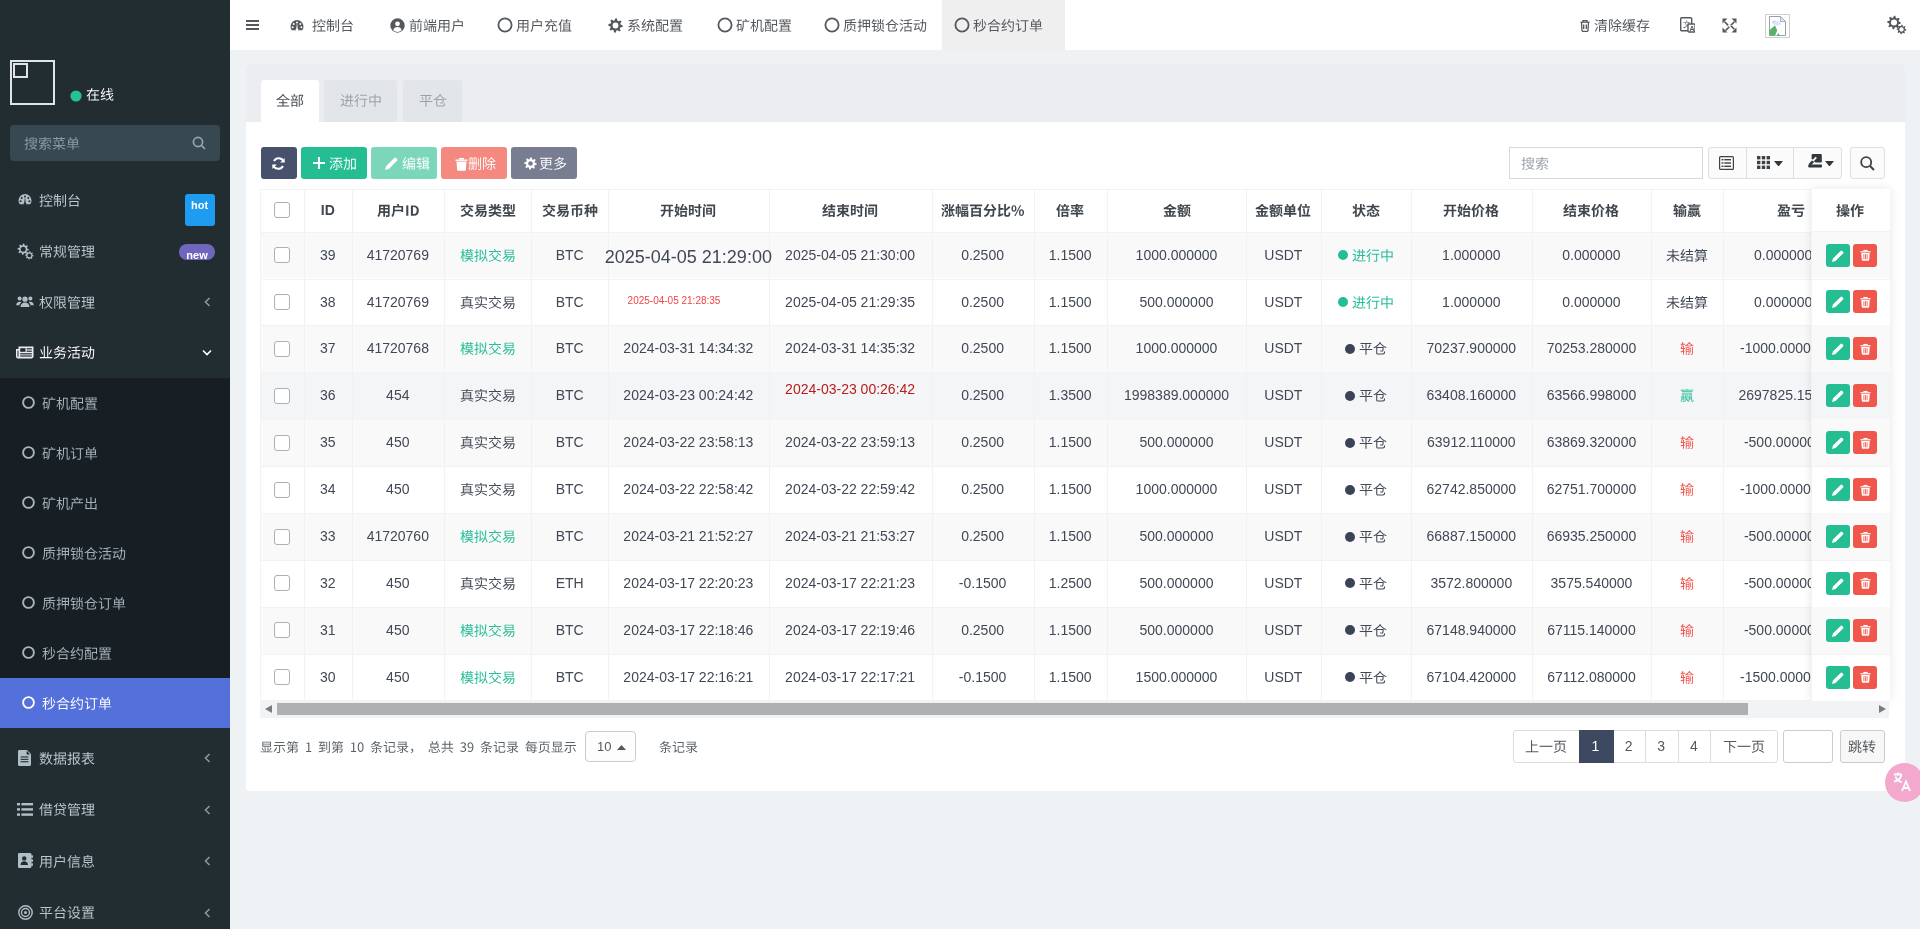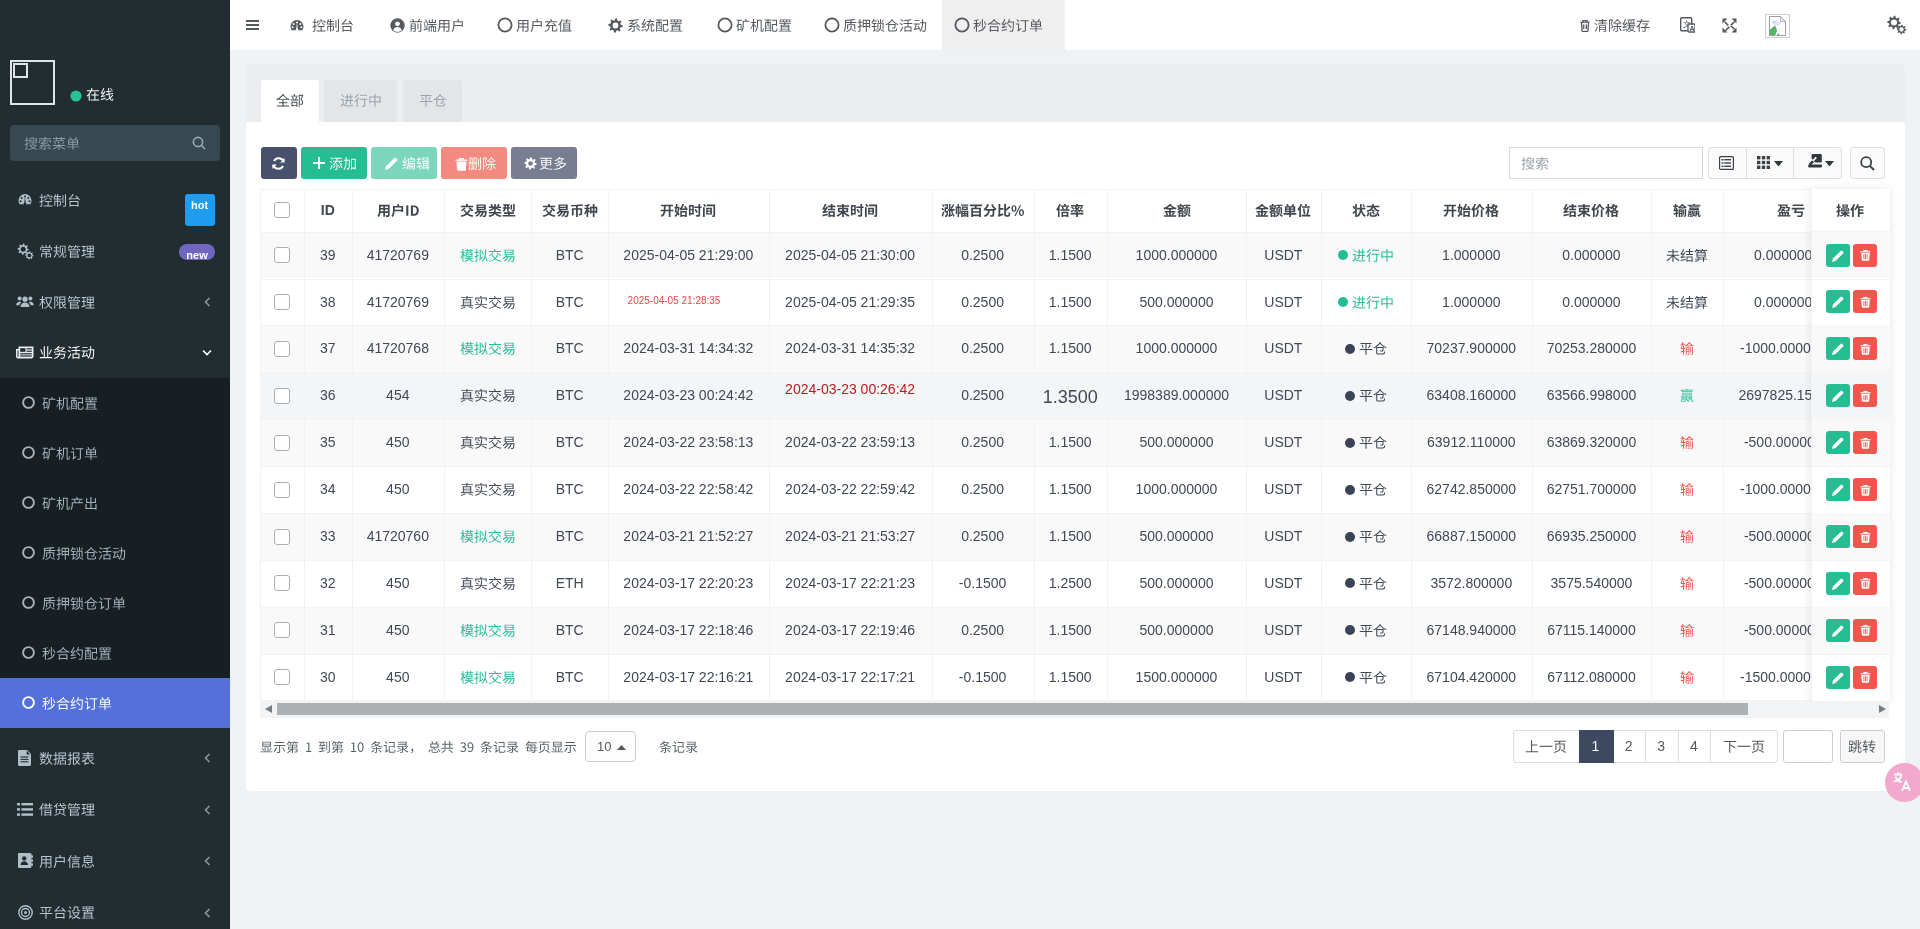--- a/index.html
+++ b/index.html
@@ -689,21 +689,21 @@
     <span class="lt" style="left:397.8px;transform:translateX(-50%);top:247.6px;font-size:14px;color:#414855">41720769</span>
     <svg class="t" style="left:459.6px;top:248.6px;" width="56.0" height="16.1" viewBox="0 0 56.0 16.1">
       <g fill="#23bd96" transform="translate(0,11.76) scale(14)">
         <use href="#r67" x="0"></use>
         <use href="#r68" x="1"></use>
         <use href="#r69" x="2"></use>
         <use href="#r6a" x="3"></use>
       </g>
     </svg>
     <span class="lt" style="left:569.65px;transform:translateX(-50%);top:247.6px;font-size:14px;color:#414855">BTC</span>
-    <span class="lt" style="left:688.35px;transform:translateX(-50%);top:247.6px;font-size:14px;color:#414855">2025-04-05 21:29:00</span>
+    <span class="lt" style="left:688.35px;transform:translateX(-50%);top:247.6px;font-size:18px;color:#414855">2025-04-05 21:29:00</span>
     <span class="lt" style="left:850.1px;transform:translateX(-50%);top:247.6px;font-size:14px;color:#414855">2025-04-05 21:30:00</span>
     <span class="lt" style="left:982.55px;transform:translateX(-50%);top:247.6px;font-size:14px;color:#414855">0.2500</span>
     <span class="lt" style="left:1070.1999999999998px;transform:translateX(-50%);top:247.6px;font-size:14px;color:#414855">1.1500</span>
     <span class="lt" style="left:1176.5px;transform:translateX(-50%);top:247.6px;font-size:14px;color:#414855">1000.000000</span>
     <span class="lt" style="left:1283.35px;transform:translateX(-50%);top:247.6px;font-size:14px;color:#414855">USDT</span>
     <div style="position:absolute;left:1337.8px;top:250.0px;width:10px;height:10px;border-radius:50%;background:#23bd96"></div>
     <svg class="t" style="left:1351.8px;top:248.6px;" width="42.0" height="16.1" viewBox="0 0 42.0 16.1">
       <g fill="#23bd96" transform="translate(0,11.76) scale(14)">
         <use href="#r39" x="0"></use>
         <use href="#r3a" x="1"></use>
@@ -797,21 +797,21 @@
         <use href="#r6e" x="0"></use>
         <use href="#r6f" x="1"></use>
         <use href="#r69" x="2"></use>
         <use href="#r6a" x="3"></use>
       </g>
     </svg>
     <span class="lt" style="left:569.65px;transform:translateX(-50%);top:388.3px;font-size:14px;color:#414855">BTC</span>
     <span class="lt" style="left:688.35px;transform:translateX(-50%);top:388.3px;font-size:14px;color:#414855">2024-03-23 00:24:42</span>
     <span class="lt" style="left:850.1px;transform:translateX(-50%);top:382px;font-size:14px;color:#b91c1c">2024-03-23 00:26:42</span>
     <span class="lt" style="left:982.55px;transform:translateX(-50%);top:388.3px;font-size:14px;color:#414855">0.2500</span>
-    <span class="lt" style="left:1070.1999999999998px;transform:translateX(-50%);top:388.3px;font-size:18px;color:#414855">1.3500</span>
+    <span class="lt" style="left:1070.1999999999998px;transform:translateX(-50%);top:388.3px;font-size:14px;color:#414855">1.3500</span>
     <span class="lt" style="left:1176.5px;transform:translateX(-50%);top:388.3px;font-size:14px;color:#414855">1998389.000000</span>
     <span class="lt" style="left:1283.35px;transform:translateX(-50%);top:388.3px;font-size:14px;color:#414855">USDT</span>
     <div style="position:absolute;left:1344.5px;top:390.7px;width:10px;height:10px;border-radius:50%;background:#3b4357"></div>
     <svg class="t" style="left:1358.8px;top:389.3px;" width="28.0" height="16.1" viewBox="0 0 28.0 16.1">
       <g fill="#414855" transform="translate(0,11.76) scale(14)">
         <use href="#r1d" x="0"></use>
         <use href="#r29" x="1"></use>
       </g>
     </svg>
     <span class="lt" style="left:1471.3px;transform:translateX(-50%);top:388.3px;font-size:14px;color:#414855">63408.160000</span>

